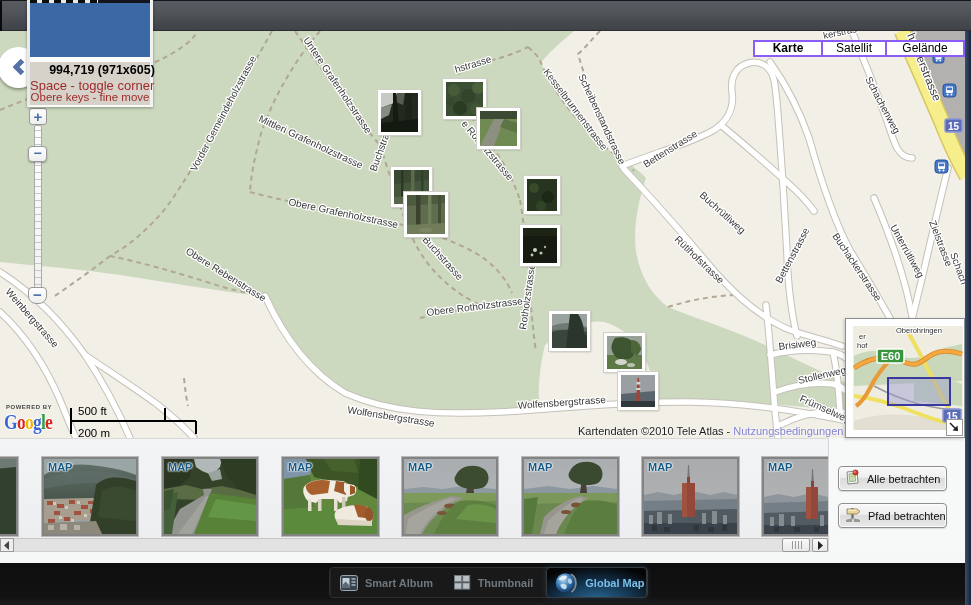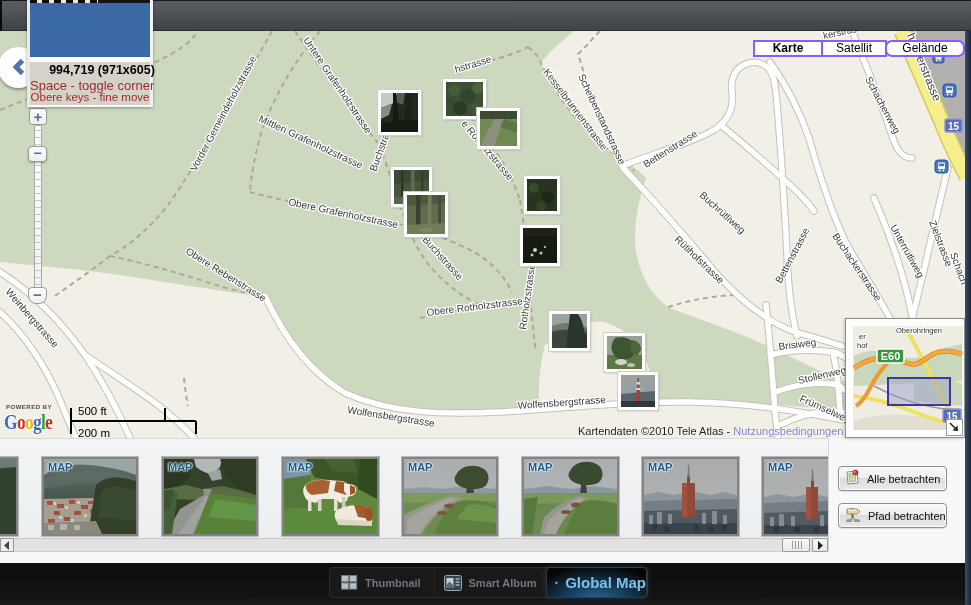--- a/index.html
+++ b/index.html
@@ -24,21 +24,21 @@
 #zplus{left:29px;top:108px;width:18px;height:17px;font-size:15px;line-height:15px;}
 #zhandle{left:28px;top:146px;width:19px;height:16px;font-size:14px;line-height:13px;border-radius:4px;box-shadow:0 1px 2px rgba(0,0,0,.3);}
 #zminus{left:28px;top:287px;width:19px;height:17px;font-size:15px;line-height:14px;border-radius:4px 4px 8px 8px;}
 #ztrack{position:absolute;left:34px;top:125px;width:8px;height:168px;z-index:39;background:linear-gradient(#fdfdfd,#f1f1f1);border:1px solid #aaa;border-radius:2px;}
 #ztrack .ticks{position:absolute;left:0px;top:4px;width:6px;height:158px;background:repeating-linear-gradient(#c6c6c6 0 1px,transparent 1px 7px);}
 
 #maptype{position:absolute;left:753px;top:40px;z-index:40;display:flex;}
 #maptype div{border:2px solid #8b5cf6;background:#fff;height:17px;font-size:12px;line-height:13px;text-align:center;color:#000;margin-left:-2px;padding:0 6px;}
 #maptype .b1{width:70px;font-weight:bold;margin-left:0;}
 #maptype .b2{width:66px;}
-#maptype .b3{width:80px;border-radius:7px;}
+#maptype .b3{width:80px;}
 
 #poweredby{position:absolute;left:6px;top:404px;z-index:35;font-size:6px;font-weight:bold;color:#4a4a4a;letter-spacing:.5px;}
 #glogo{position:absolute;left:4px;top:409px;z-index:35;font-family:"Liberation Serif",serif;font-weight:bold;font-size:22px;letter-spacing:-1px;transform:scaleX(0.8);transform-origin:0 0;text-shadow:0 1px 0 #fff,1px 0 0 #fff,-1px 0 0 #fff,0 -1px 0 #fff;}
 #scalebar{position:absolute;left:0;top:0;z-index:34;}
 #attrib{position:absolute;left:578px;top:425px;z-index:34;font-size:11px;color:#1a1a1a;text-shadow:0 0 2px #fff,0 0 2px #fff;white-space:nowrap;}
 #attrib span{color:#8181d1;}
 
 #inset{position:absolute;left:845px;top:287px;width:120px;height:120px;z-index:45;background:#fff;border:1px solid #8a8f94;box-shadow:-1px 1px 3px rgba(0,0,0,.2);}
 #insetmap{position:absolute;left:6px;top:6px;width:108px;height:108px;overflow:hidden;background:#efece2;}
 #insetbtn{position:absolute;right:1px;bottom:1px;width:17px;height:17px;background:#fff;border:1px solid #999;z-index:5;}
@@ -619,56 +619,56 @@
 <div class="wbtn" style="top:503px;"><span class="ic"><svg width="18" height="17" viewBox="0 0 18 17">
           <rect x="7.4" y="2" width="2.2" height="12" fill="#6a6a62"></rect>
           <path d="M3,3 L13,3 L16,5.5 L13,8 L3,8 Z" fill="#e8d49a" stroke="#8a7a4a" stroke-width="0.8"></path>
           <path d="M4,4.2 L12.6,4.2" stroke="#fdf6dc" stroke-width="1"></path>
           <path d="M2,14 C6,12 12,12 16,14 L16,16 L2,16 Z" fill="#9a9a94"></path>
           <path d="M8.5,12.5 L9.5,12.5 L10,16 L8,16 Z" fill="#e8e8e4"></path>
         </svg></span>Pfad betrachten</div>
 <div id="whiteband"></div>
 <div id="blackbar"></div>
 <div id="tabbar">
-<div class="tab" style="padding-left:11px;width:104px;">
-<svg width="17" height="15" viewBox="0 0 17 15">
-          <g fill="#b8c0c6" stroke="#707880" stroke-width="1">
-            <rect x="0.5" y="0.5" width="7" height="6.2"></rect>
-            <rect x="8.7" y="0.5" width="7" height="6.2"></rect>
-            <rect x="0.5" y="7.9" width="7" height="6.2"></rect>
-            <rect x="8.7" y="7.9" width="7" height="6.2"></rect>
-          </g>
-        </svg>
-<span class="txt" style="font-size:11px;">Thumbnail</span>
-</div>
 <div class="tab" style="padding-left:9px;width:113px;border-left:1px solid #252525;">
 <svg width="18" height="16" viewBox="0 0 18 16">
           <rect x="0.5" y="0.5" width="17" height="15" rx="2" fill="#39424a" stroke="#9aa4ac"></rect>
           <rect x="2.5" y="3" width="7" height="10" fill="#c2d0da"></rect>
           <path d="M2.5,10 L5.5,6.5 L9.5,10.5 L9.5,13 L2.5,13 Z" fill="#5a6a78"></path>
           <g stroke="#aebecc" stroke-width="1.4">
             <path d="M11.5,4 L15.5,4"></path>
             <path d="M11.5,7 L15.5,7"></path>
             <path d="M11.5,10 L15.5,10"></path>
           </g>
         </svg>
 <span class="txt" style="font-size:11px;">Smart Album</span>
+</div>
+<div class="tab" style="padding-left:11px;width:104px;">
+<svg width="17" height="15" viewBox="0 0 17 15">
+          <g fill="#b8c0c6" stroke="#707880" stroke-width="1">
+            <rect x="0.5" y="0.5" width="7" height="6.2"></rect>
+            <rect x="8.7" y="0.5" width="7" height="6.2"></rect>
+            <rect x="0.5" y="7.9" width="7" height="6.2"></rect>
+            <rect x="8.7" y="7.9" width="7" height="6.2"></rect>
+          </g>
+        </svg>
+<span class="txt" style="font-size:11px;">Thumbnail</span>
 </div>
 <div class="tab" id="tab3" style="padding-left:8px;width:101px;margin-left:0px;height:31px;">
 <svg width="23" height="22" viewBox="0 0 23 22">
           <defs>
             <radialGradient id="gg" cx="38%" cy="32%" r="75%">
               <stop offset="0%" stop-color="#b8dcf4"></stop>
               <stop offset="50%" stop-color="#3878b4"></stop>
               <stop offset="100%" stop-color="#0e2c50"></stop>
             </radialGradient>
           </defs>
           <circle cx="10.5" cy="11" r="9.8" fill="url(#gg)"></circle>
           <path d="M3.5,7 C5,4.5 8,3 10.5,3.5 C12.5,4 12.5,6 10.5,7 C9,8 6.5,8.5 5,8 C4,7.8 3.5,7.5 3.5,7 Z" fill="#e4f0f8" opacity="0.95"></path>
           <path d="M5.5,12.5 C7.5,11 10.5,11.5 11.5,13.5 C12.5,15.5 11,17.8 9,17.3 C7,16.8 5,14.5 5.5,12.5 Z" fill="#d4e6f2" opacity="0.9"></path>
           <path d="M13.5,6.5 C15.5,6 17,7.5 17,9.5 C17,11.5 15.5,12.5 14,11.5 C12.8,10.3 12.5,7.8 13.5,6.5 Z" fill="#c6dcea" opacity="0.85"></path>
           <path d="M16.5,2.5 C20.5,4.5 22,10 20,15.5 C19.3,17.3 18.3,18.7 17,19.7" stroke="#8a9298" stroke-width="1.7" fill="none" stroke-linecap="round"></path>
         </svg>
-<span class="txt" style="font-size:15px;">Global Map</span>
+<span class="txt" style="font-size:11px;">Global Map</span>
 </div>
 </div>
 <div id="navyedge"></div>
 </div>
 
 </body></html>

